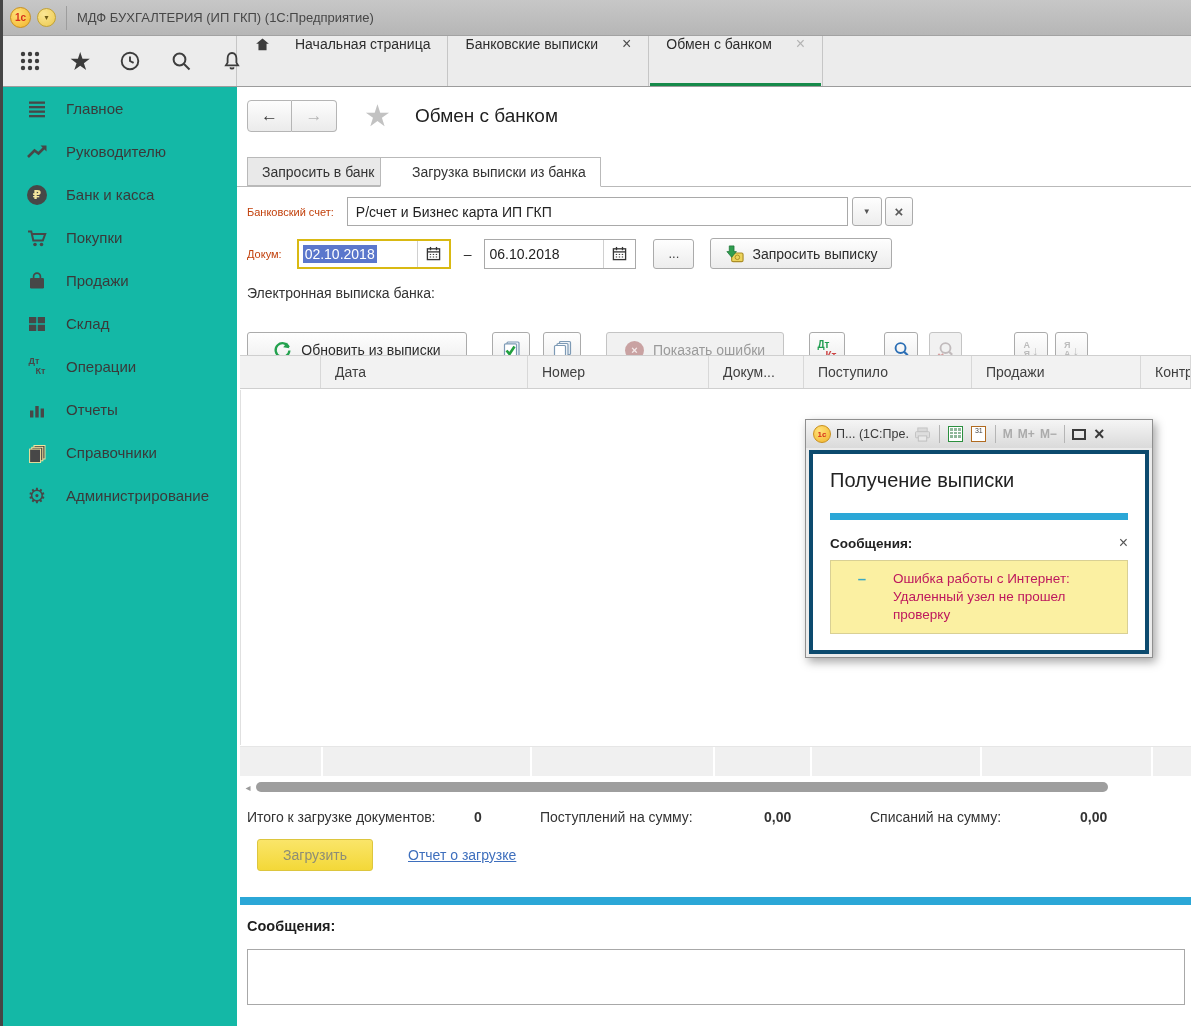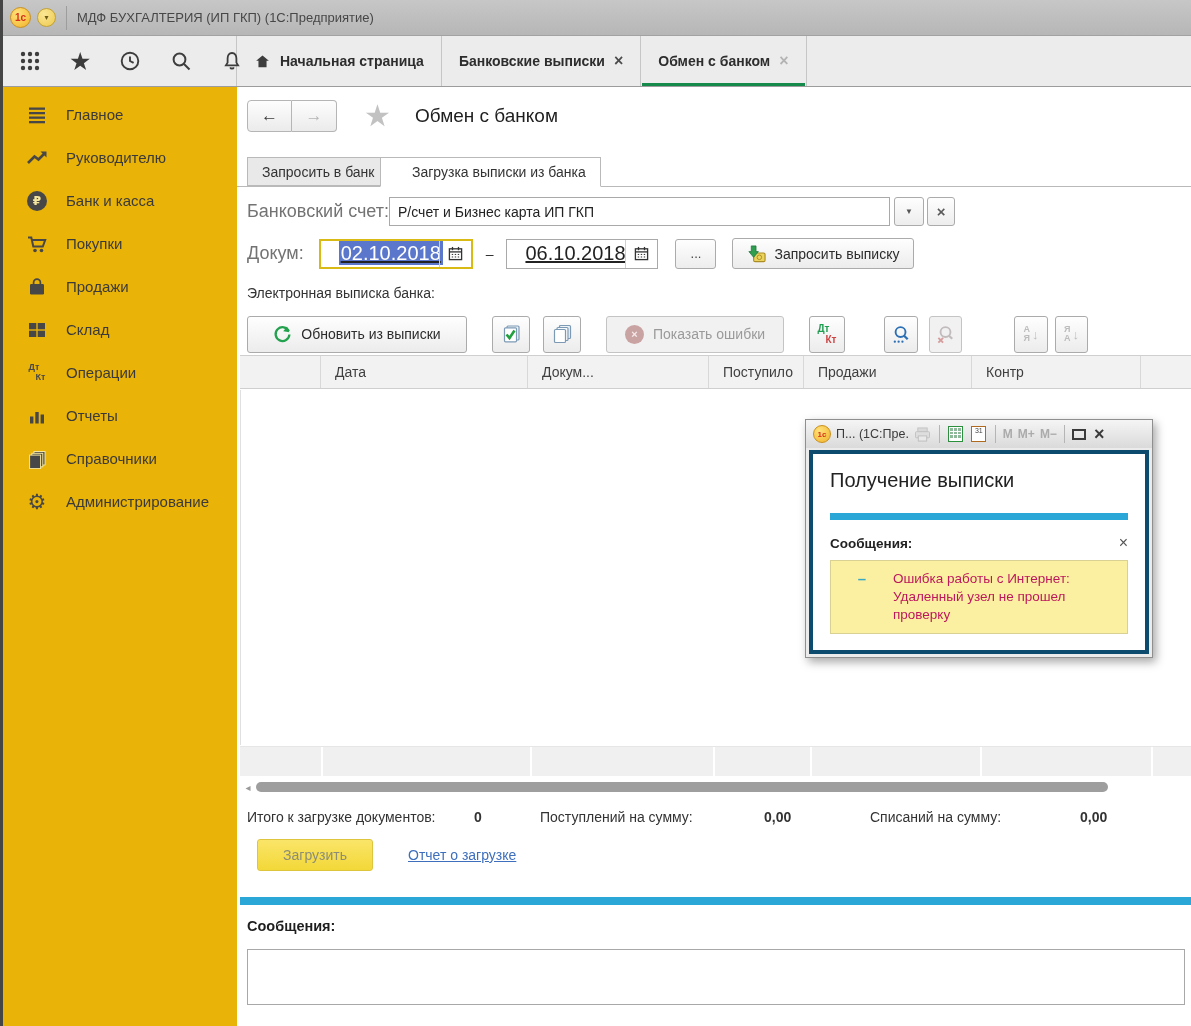--- a/index.html
+++ b/index.html
@@ -21,29 +21,29 @@
   .window-title { font-size:13px; color:#474747; }
 
   
   .tabbar { position:absolute; left:0; top:36px; right:0; height:51px; background:#ececec;
     border-bottom:1px solid #9c9c9c; display:flex; }
   .service-icons { width:237px; flex:none; display:flex; align-items:center; gap:27px;
     padding-left:18px; border-right:1px solid #c6c6c6; }
   .svc-ico { width:24px; height:24px; display:flex; align-items:center; justify-content:center; color:#3d3d3d; }
   .svc-star { font-size:25px; line-height:1; color:#3b3b3b; }
   .tabs { display:flex; }
-  .tab { position:relative; display:flex; align-items:center; gap:9px; padding:0 17px;
-    font-size:14px; color:#2d2d2d; border-right:1px solid #c6c6c6;font-weight:bold; }
+  .tab { position:relative; display:flex; gap:24px; padding:0 17px;
+    font-size:14px; color:#2d2d2d; border-right:1px solid #c6c6c6; }
   .tab .tab-close { font-size:16px; color:#4c4c4c; line-height:1; }
   .tab.active .tab-close { color:#b3b3b3; }
   .tab.active::after { content:''; position:absolute; left:1px; right:1px; bottom:0; height:3px; background:#168a4a; }
 
   
-  .sidebar { position:absolute; left:0; top:87px; width:274px; bottom:0; background:#eab308;
-    border-right:1px solid #d6d6d6; padding-top:6px; }
+  .sidebar { position:absolute; left:0; top:87px; width:274px; bottom:0; background:#14b8a6;
+    border-right:1px solid #d6d6d6; }
   .side-item { height:43px; display:flex; align-items:center; gap:17px; padding-left:25px;
     font-size:15px; color:#3a3a3a; cursor:default; }
   .side-ico { width:24px; height:24px; flex:none; display:flex; align-items:center; justify-content:center; color:#474747; }
   .ruble-circle { width:20px; height:20px; border-radius:50%; background:#474747; color:#f5e69e;
     font-size:12px; font-weight:bold; display:flex; align-items:center; justify-content:center; }
   .dtkt-mini { font-size:9px; font-weight:bold; color:#474747; line-height:1; text-align:left; }
   .dtkt-mini .b { display:block; margin-left:7px; margin-top:1px; }
   .gear-glyph { font-size:21px; color:#474747; line-height:1; }
 
   
@@ -56,45 +56,45 @@
   .nav-btn.fwd  { border-radius:0 4px 4px 0; border-left:none; color:#b4b4b4; }
   .fav-star { margin-left:27px; font-size:30px; color:#c2c2c2; line-height:1; }
   .page-title { margin-left:24px; font-size:19px; color:#1e1e1e; }
 
   .subtab { position:absolute; top:70px; height:30px; display:flex; align-items:center;
     padding:0 14px; font-size:14px; color:#333; border:1px solid #b9b9b9; }
   .subtab.inactive { left:10px; background:#e9e9e9; height:29px; }
   .subtab.active { left:143px; background:#fff; border-bottom:1px solid #fff; z-index:2;padding-left:31px; }
   .subtab-line { position:absolute; top:99px; left:0; right:0; height:1px; background:#b9b9b9; }
 
-  .fld-label { font-size:18px; color:#737373; }
+  .fld-label { font-size:11px; color:#c2410c; }
   .row-account { position:absolute; top:110px; left:10px; display:flex; align-items:center; }
-  .combo-field { width:501px; height:29px; border:1px solid #a9a9a9;
+  .combo-field { margin-left:13px; width:501px; height:29px; border:1px solid #a9a9a9;
     display:flex; align-items:center; padding-left:8px; font-size:14px; color:#222; background:#fff; }
   .mini-btn { height:29px; border:1px solid #ababab; border-radius:3px; background:linear-gradient(#fefefe,#ededed);
     display:flex; align-items:center; justify-content:center; color:#555; }
   .combo-drop { width:30px; margin-left:4px; font-size:8px; }
   .combo-clear { width:28px; margin-left:3px; font-size:15px; font-weight:bold; color:#5a5a5a; }
 
   .row-period { position:absolute; top:151px; left:10px; display:flex; align-items:center; }
   .date-field { height:30px; border:1px solid #a9a9a9; background:#fff; display:flex; align-items:center; }
   .date-field.focused { border:2px solid #d9b913; }
-  .date-text { width:118px; padding-left:18px; font-size:20px; color:#222;text-decoration:underline; }
+  .date-text { width:118px; padding-left:4px; font-size:14px; color:#222; }
   .date-text .sel { background:#5b77cc; color:#fff; padding:1px 2px; }
   .date-cal { width:32px; align-self:stretch; display:flex; align-items:center; justify-content:center;
     border-left:1px solid #d0d0d0; color:#333; }
   .range-dash { margin:0 13px; font-size:14px; color:#333; }
   .more-btn { width:41px; height:30px; margin-left:17px; font-size:13px; color:#444; border-radius:3px; }
   .request-btn { height:31px; margin-left:16px; padding:0 14px; font-size:14px; color:#2c2c2c;
     border:1px solid #ababab; border-radius:3px; background:linear-gradient(#fefefe,#ececec);
     display:flex; align-items:center; gap:8px; }
 
   .statement-label { position:absolute; top:198px; left:10px; font-size:14px; color:#333; }
 
-  .toolbar { position:absolute; top:228px; left:10px; height:38px; display:flex; align-items:center; }
+  .toolbar { position:absolute; top:244px; left:10px; height:38px; display:flex; align-items:center; }
   .tbtn { height:37px; border:1px solid #ababab; border-radius:3px; background:linear-gradient(#fefefe,#ececec);
     display:flex; align-items:center; justify-content:center; font-size:14px; color:#2c2c2c; }
   .tbtn.disabled { background:#f1f1f1; color:#9a9a9a; border-color:#c4c4c4; }
   .tbtn-refresh { width:220px; gap:9px; }
   .tbtn-check { width:38px; margin-left:25px; }
   .tbtn-pages { width:38px; margin-left:13px; }
   .tbtn-errors { width:178px; margin-left:25px; gap:9px; }
   .err-circle { width:19px; height:19px; border-radius:50%; background:#c9a2a2;
     color:#f4eaea; font-size:11px; font-weight:bold; display:flex; align-items:center; justify-content:center; }
   .tbtn-dtkt { width:36px; margin-left:25px; }
@@ -478,20 +478,21 @@
               <span>А</span>
             </span>
           <span class="sort-arrow">↓</span>
         </span>
       </div>
     </div>
 
     <div class="grid-head">
       <div class="gh-cell"></div>
       <div class="gh-cell">Дата</div>
+      <div class="gh-cell">Номер</div>
       <div class="gh-cell">Докум...</div>
       <div class="gh-cell">Поступило</div>
       <div class="gh-cell">Продажи</div>
       <div class="gh-cell">Контр</div>
     </div>
     <div class="grid-body"></div>
     <div class="grid-foot">
       <div class="gf-cell"></div>
       <div class="gf-cell"></div>
       <div class="gf-cell"></div>

